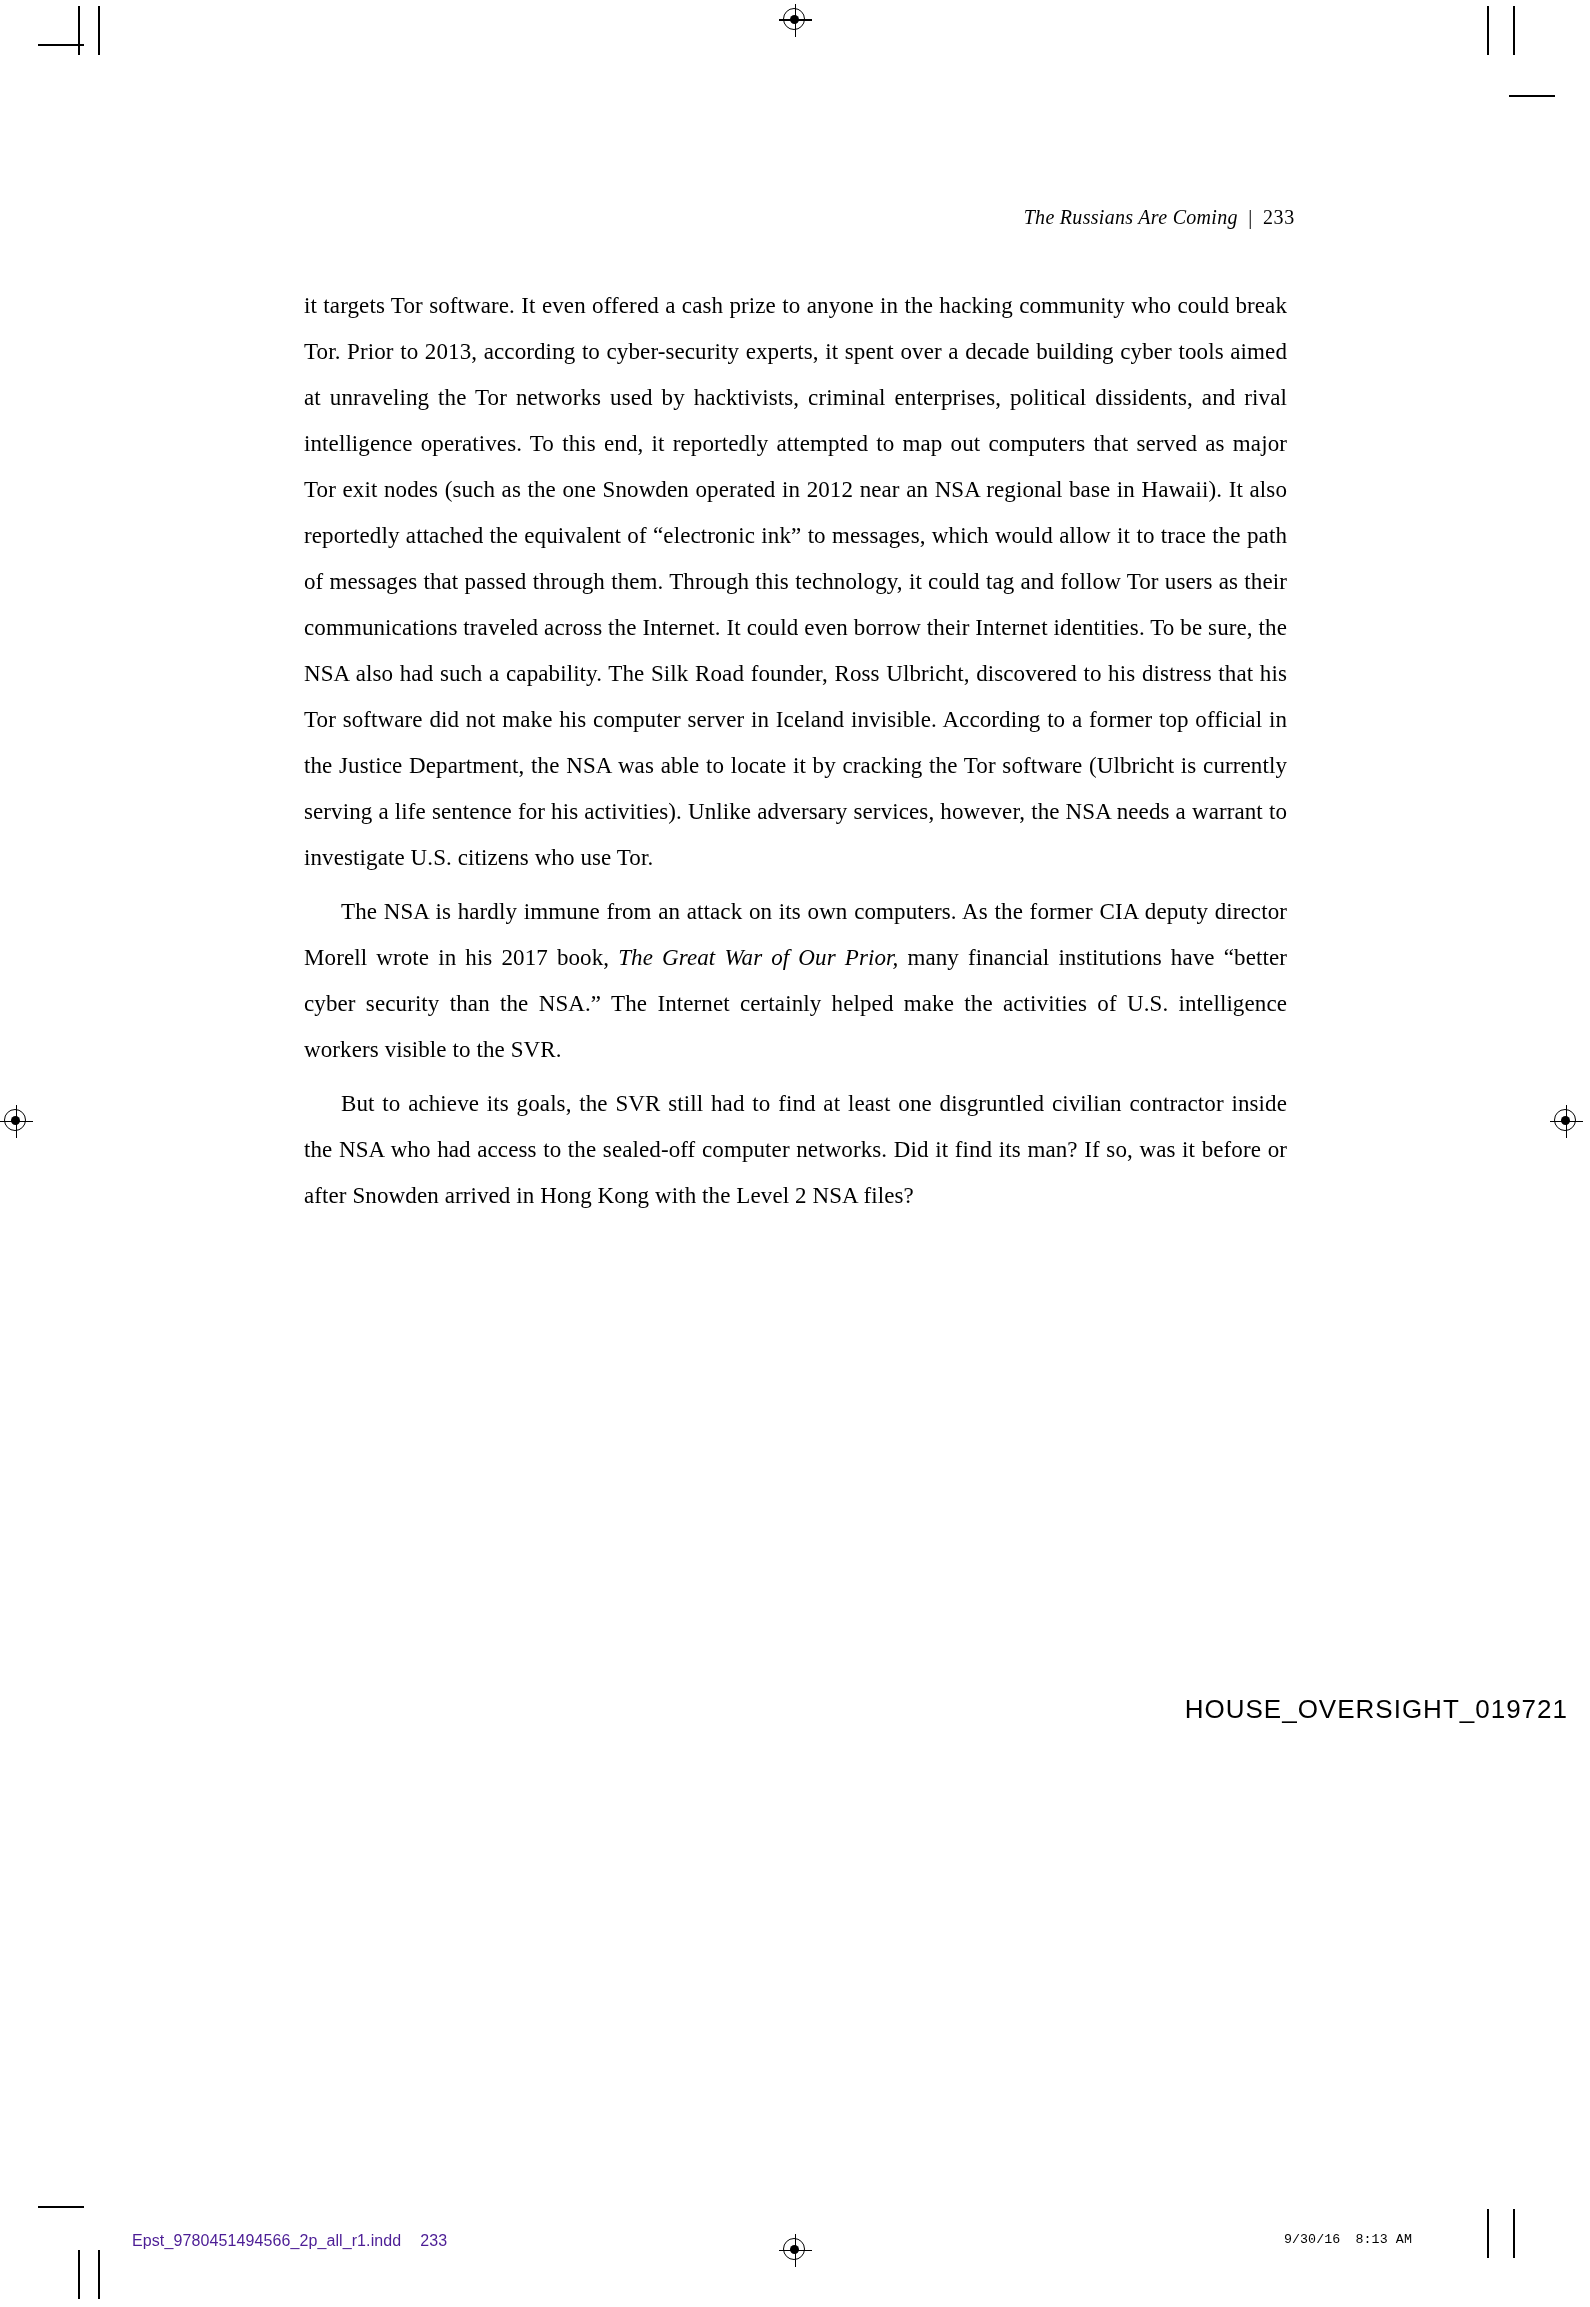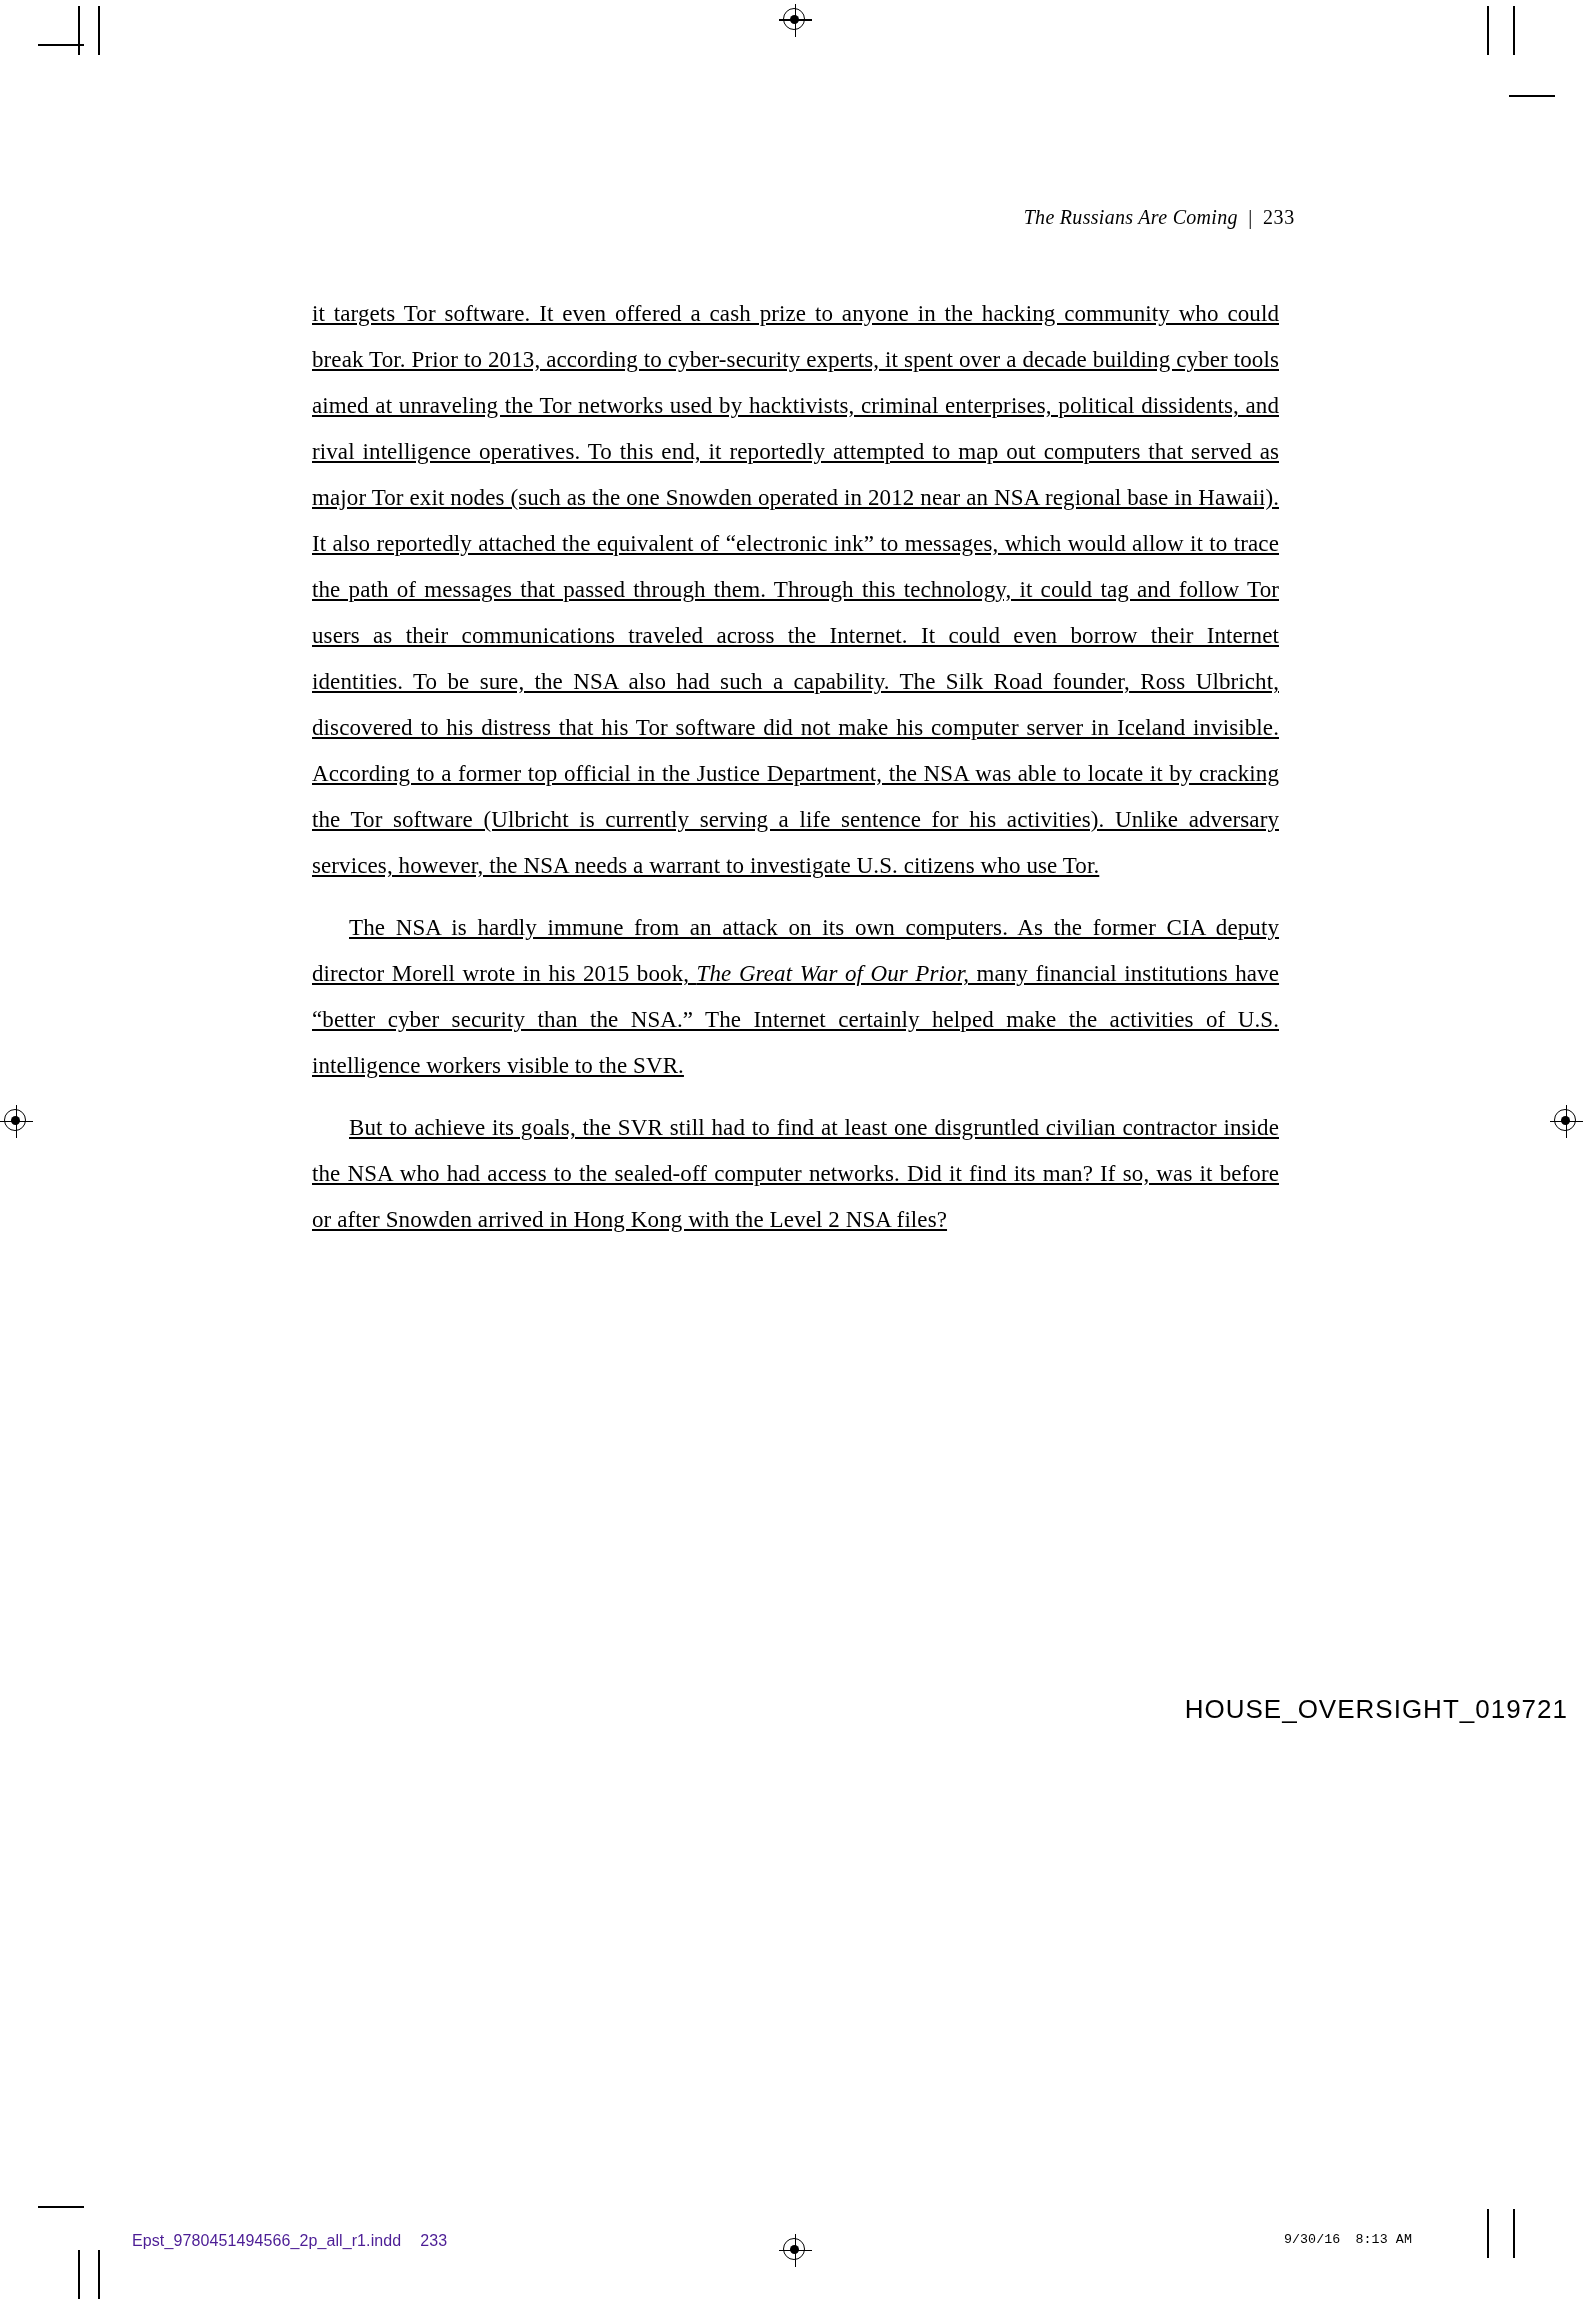--- a/index.html
+++ b/index.html
@@ -92,22 +92,21 @@
     top: 275px;
     width: 999px;
     font-size: 23px;
     line-height: 46px;
     text-align: justify;
     text-justify: inter-word;
     hyphens: manual;
     letter-spacing: 0.1px;
   }
   .body-text p {
-    margin: 16px;
-    text-decoration: underline;
+    margin: 8px;
   }
   .body-text p.indent {
     text-indent: 37px;
   }
   .body-text i {
     font-style: italic;
   }
 
   
   .slug-left {
@@ -195,21 +194,21 @@
     <div class="circ-outer"></div>
     <div class="circ-inner"></div>
   </div>
 
   <div class="running-head">
     <span class="rh-title">The Russians Are Coming</span><span class="rh-sep">|</span><span class="rh-folio">233</span>
   </div>
 
   <div class="body-text">
     <p>it targets Tor software. It even offered a cash prize to anyone in the hacking community who could break Tor. Prior to 2013, according to cyber-security experts, it spent over a decade building cyber tools aimed at unraveling the Tor networks used by hacktivists, criminal enterprises, political dissidents, and rival intelligence operatives. To this end, it reportedly attempted to map out computers that served as major Tor exit nodes (such as the one Snowden operated in 2012 near an NSA regional base in Hawaii). It also reportedly attached the equivalent of “electronic ink” to messages, which would allow it to trace the path of messages that passed through them. Through this technology, it could tag and follow Tor users as their communications traveled across the Internet. It could even borrow their Internet identities. To be sure, the NSA also had such a capability. The Silk Road founder, Ross Ulbricht, discovered to his distress that his Tor software did not make his computer server in Iceland invisible. According to a former top official in the Justice Department, the NSA was able to locate it by cracking the Tor software (Ulbricht is currently serving a life sentence for his activities). Unlike adversary services, however, the NSA needs a warrant to investigate U.S. citizens who use Tor.</p>
-    <p class="indent"><span>The NSA is hardly immune from an attack on its own computers. As the former CIA deputy director Morell wrote in his 2015 book, </span><i>The Great War of Our Prior,</i><span> many financial institutions have “better cyber security than the NSA.” The Internet certainly helped make the activities of U.S. intelligence workers visible to the SVR.</span></p>
+    <p class="indent"><span>The NSA is hardly immune from an attack on its own computers. As the former CIA deputy director Morell wrote in his 2017 book, </span><i>The Great War of Our Prior,</i><span> many financial institutions have “better cyber security than the NSA.” The Internet certainly helped make the activities of U.S. intelligence workers visible to the SVR.</span></p>
     <p class="indent">But to achieve its goals, the SVR still had to find at least one disgruntled civilian contractor inside the NSA who had access to the sealed-off computer networks. Did it find its man? If so, was it before or after Snowden arrived in Hong Kong with the Level 2 NSA files?</p>
   </div>
 
   <div class="slug-left">
     <span>Epst_9780451494566_2p_all_r1.indd</span><span class="slug-folio">233</span>
   </div>
 
   <div class="slug-right">
     <span>9/30/16</span><span class="slug-time">8:13 AM</span>
   </div>

